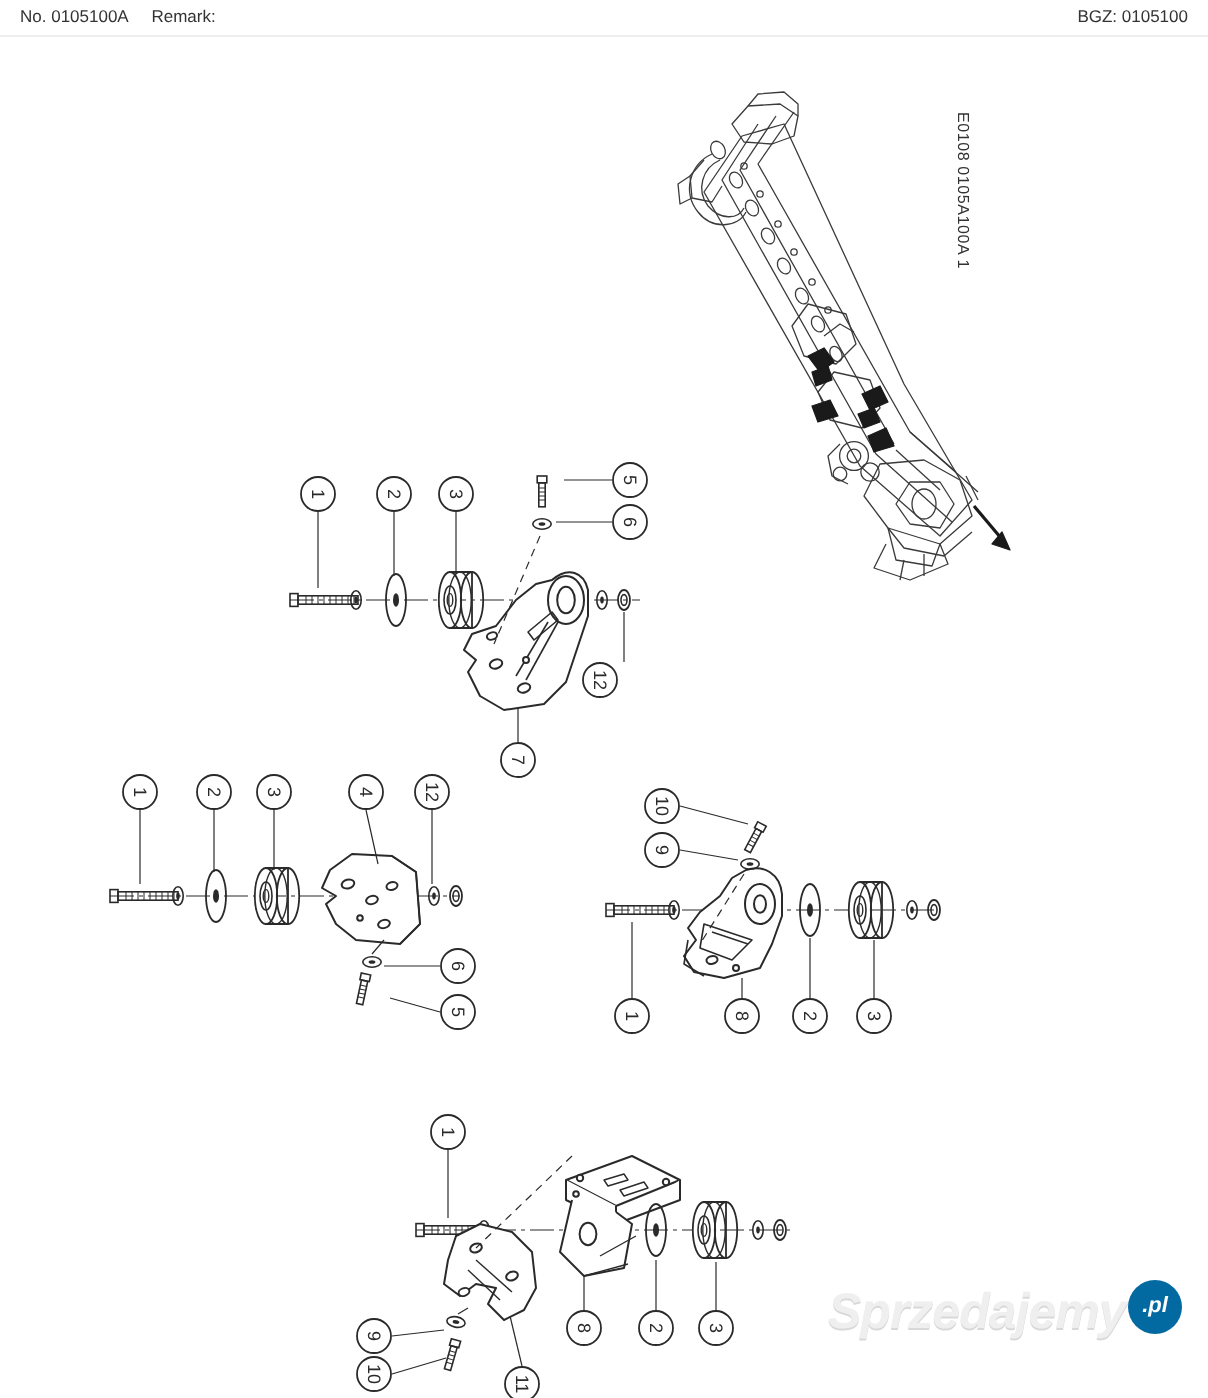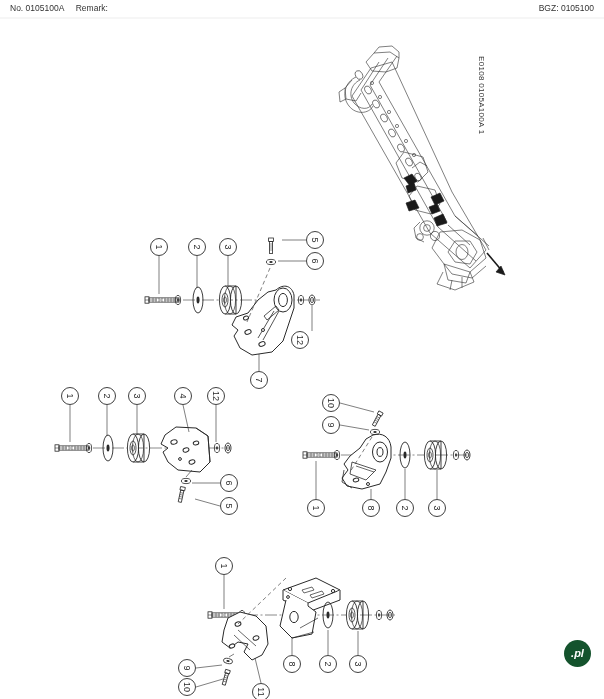--- a/index.html
+++ b/index.html
@@ -75,21 +75,21 @@
     color: #efefef;
     text-shadow: 0 1px 0 #d8d8d8;
     letter-spacing: -0.5px;
   }
   #watermark .wm-badge {
     position: absolute;
     left: 150px;
     top: 0px;
     width: 27px; height: 27px;
     border-radius: 50%;
-    background: #14532d;
+    background: #0369a1;
     color: #ffffff;
     font-size: 11px;
     font-weight: bold;
     font-style: italic;
     line-height: 27px;
     text-align: center;
   }
 </style>
 </head>
 <body>
@@ -573,14 +573,15 @@
         <text x="328" y="664" text-anchor="middle" dominant-baseline="central" font-family="&quot;Liberation Sans&quot;, sans-serif" font-size="9" fill="#2a2a2a" transform="rotate(90 328 664)">2</text>
       </g>
       <g>
         <circle cx="358" cy="664" r="8.5" fill="#ffffff" stroke="#2a2a2a" stroke-width="0.9"></circle>
         <text x="358" y="664" text-anchor="middle" dominant-baseline="central" font-family="&quot;Liberation Sans&quot;, sans-serif" font-size="9" fill="#2a2a2a" transform="rotate(90 358 664)">3</text>
       </g>
     </g>
 </svg>
 
 <div id="watermark">
+  <div class="wm-text">Sprzedajemy</div>
   <div class="wm-badge">.pl</div>
 </div>
 
 </body></html>

